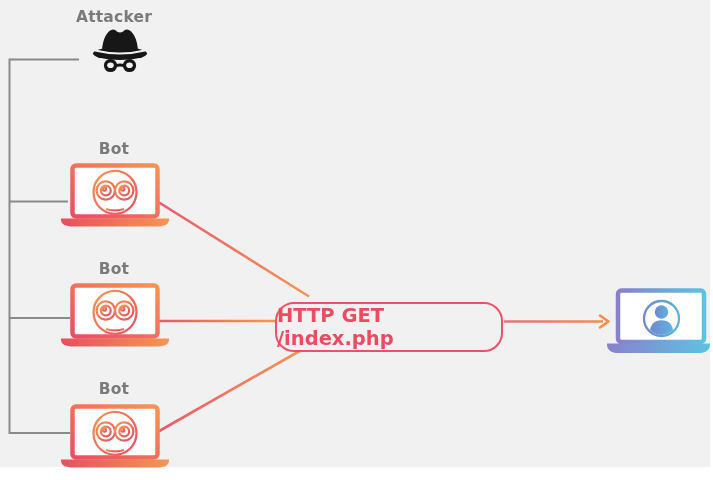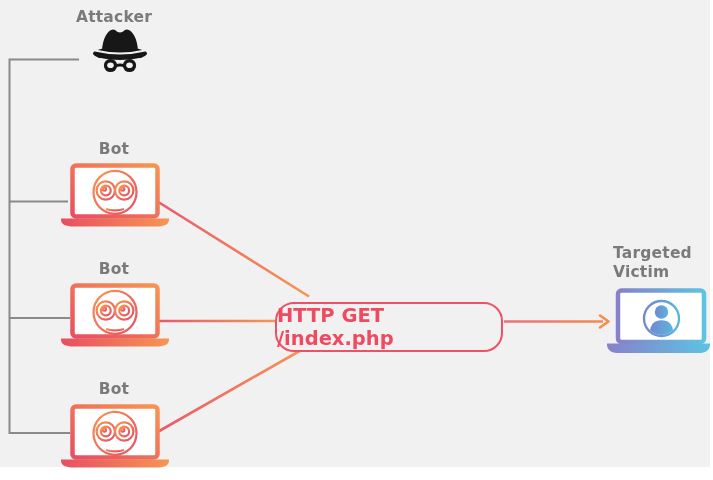--- a/index.html
+++ b/index.html
@@ -16,21 +16,21 @@
   }
   .connectors { position: absolute; left: 0; top: 0; }
   .node-label {
     position: absolute;
     transform: translateX(-50%);
     font-size: 15.5px;
     font-weight: 700;
     color: var(--label-gray, #7a7a7a);
     letter-spacing: 0.2px;
     white-space: nowrap;
-    text-align: left;
+    text-align: right;
   }
   .node-label.wrap { white-space: normal; width: 96px; line-height: 1.25; }
   .icon-abs { position: absolute; }
   .pill {
     position: absolute;
     left: 275px; top: 302px;
     width: 228px; height: 50px;
     box-sizing: border-box;
     border: 2.5px solid var(--pill-border, #ee5166);
     border-radius: 19px;
@@ -178,21 +178,20 @@
       <circle cx="62.7" cy="26" r="1.6"></circle>
       <line x1="38.5" y1="42" x2="71.5" y2="42"></line>
       <line x1="50" y1="42" x2="50" y2="44.6"></line>
       <line x1="60" y1="42" x2="60" y2="44.6"></line>
       <path d="M46,46 Q55,48.6 64,46"></path>
     </g>
   </svg>
 
   <div class="pill">HTTP GET /index.php</div>
 
-  <div class="node-label wrap" style="left:661px; top:244px;">Targeted Victim</div>
   <svg class="icon-abs" style="left:605px; top:288px;" width="110" height="66" viewBox="0 0 110 66">
     <rect x="13" y="2.5" width="86" height="51.5" rx="3.5" fill="#fff" stroke="url(#cborder)" stroke-width="4.5"></rect>
     <path d="M2,55.5 H105 V56.5 C105,62.5 100,65 94,65 H13 C7,65 2,62.5 2,56.5 Z" fill="url(#cborder)"></path>
     <g>
       <circle cx="56.5" cy="30.5" r="17.5" fill="none" stroke="url(#cperson)" stroke-width="2.3"></circle>
       <circle cx="56.5" cy="24" r="6.7" fill="url(#cperson)"></circle>
       <path d="M44.5,48 C44.5,36 49,32.3 56.5,32.3 C64,32.3 68.5,36 68.5,48 Z" fill="url(#cperson)" clip-path="url(#pclip)"></path>
     </g>
   </svg>
 

